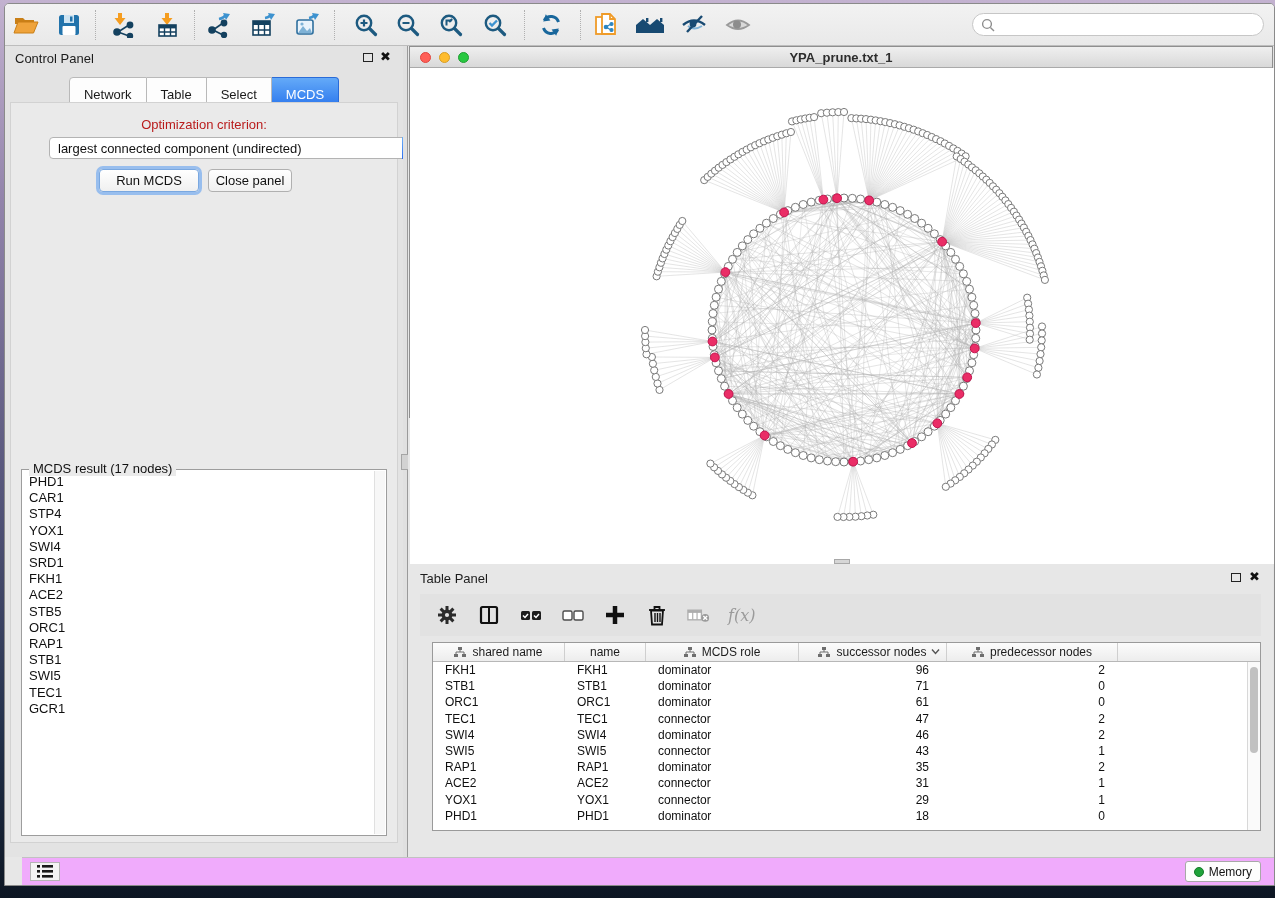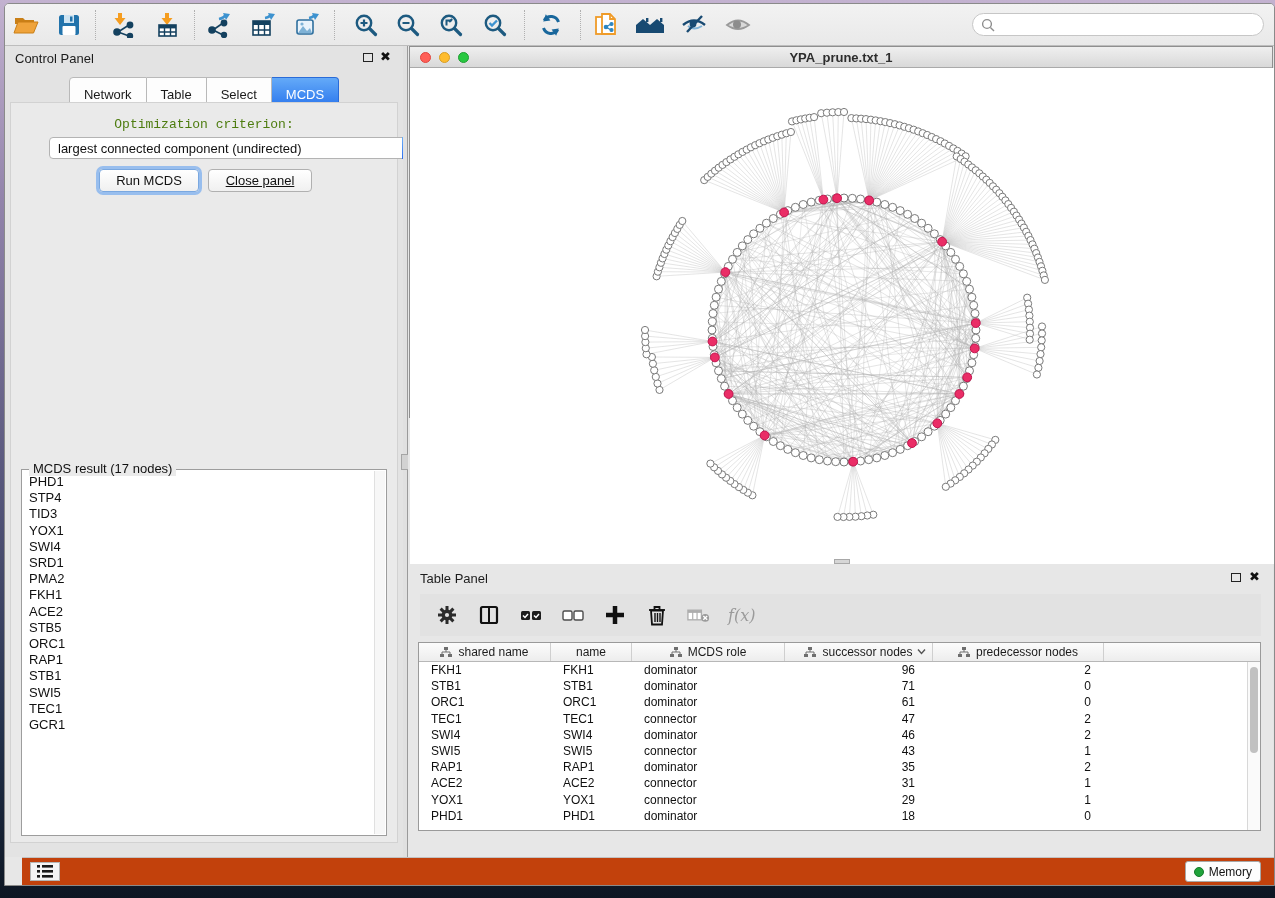--- a/index.html
+++ b/index.html
@@ -37,34 +37,34 @@
   .cp-tabs { position:absolute; top:31px; left:0; right:0; display:flex; justify-content:center; }
   .seg-tab { height:21px; background:#fdfdfd; border:1px solid #b9b9b9; border-left:none;
     font-size:13px; color:#1a1a1a; display:flex; align-items:center; justify-content:center;
     padding:16px 14px; cursor:default; }
   .seg-tab:first-child { border-left:1px solid #b9b9b9; border-radius:4px 0 0 4px; }
   .seg-tab:last-child { border-radius:0 4px 4px 0; }
   .seg-tab.active { background:linear-gradient(#64aaf8,#2571ec); border-color:#2a6bd8; color:#fff; }
 
   .cp-content { position:absolute; top:56px; left:5px; right:5px; bottom:14px;
     background:#eaeaea; border:1px solid #d2d2d2; }
-  .opt-label { position:absolute; top:14px; left:0; right:0; text-align:center; font-size:13px; color:#4d7c0f;font-family:Liberation Mono, monospace; }
+  .opt-label { position:absolute; top:14px; left:0; right:0; text-align:center; font-size:13px; color:#b91c1c; }
   .dropdown { position:absolute; top:34px; left:38px; width:372px; height:22px; background:#fff;
     border:1px solid #b3b3b3; border-radius:4px; display:flex; align-items:center; cursor:default; }
   .dropdown .val { flex:1; font-size:13px; color:#111; padding-left:8px; white-space:nowrap; overflow:hidden; }
   .dd-stepper { width:19px; height:22px; margin:-1px -1px -1px 0; border-radius:0 4px 4px 0;
     background:linear-gradient(#6fb1f9,#2a6ef0); display:flex; flex-direction:column;
     align-items:center; justify-content:center; gap:1px; }
   .dd-stepper svg { display:block; }
   .btn-row { position:absolute; top:66px; left:0; right:0; height:24px; }
   .mac-btn { position:absolute; height:23px; background:linear-gradient(#ffffff,#f0f0f0);
     border:1px solid #b0b0b0; border-radius:4px; font-size:13px; color:#111;
     display:flex; align-items:center; justify-content:center; cursor:default; }
   .btn-run { left:88px; width:100px; box-shadow:0 0 0 3px rgba(107,166,239,.65); border-color:#7aa8e0; }
-  .btn-closepanel { left:197px; width:104px;text-decoration:underline; }
+  .btn-closepanel { left:197px; width:84px; }
 
   .groupbox { position:absolute; left:10px; right:10px; top:366px; bottom:6px;
     border:1px solid #9d9d9d; background:#fff; }
   .groupbox-label { position:absolute; top:-9px; left:7px; background:#eaeaea;
     padding:0 4px; font-size:13px; color:#111; }
   .result-list { position:absolute; left:1px; right:12px; top:4px; bottom:1px; overflow:hidden; }
   .result-item { font-size:13px; color:#101010; line-height:16.2px; padding-left:6px; }
   .list-scroll { position:absolute; right:1px; top:1px; bottom:1px; width:11px;
     background:#f7f7f7; border-left:1px solid #e0e0e0; }
 
@@ -92,21 +92,21 @@
 
   
   .table-panel { position:absolute; left:0; right:0; top:520px; bottom:0; }
   .tp-float { right:32px; } .tp-close { right:13px; }
   .tp-toolbar { position:absolute; top:28px; left:12px; right:12px; height:42px;
     background:#e2e2e2; display:flex; align-items:center; gap:17px; padding-left:14px; }
   .tpt-btn { width:25px; height:25px; display:flex; align-items:center; justify-content:center; cursor:default; }
   .fx-label { font-size:16px; font-style:italic; color:#9a9a9a;
     font-family:"DejaVu Serif","Liberation Serif",serif; }
 
-  .datatable { position:absolute; top:76px; left:10px; right:12px; height:189px;
+  .datatable { position:absolute; top:76px; left:24px; right:12px; height:189px;
     border:1px solid #9a9a9a; background:#fff; overflow:hidden; }
   .thead { position:absolute; left:0; top:0; right:0; height:19px; display:flex;
     background:linear-gradient(#fcfcfc,#ededed); border-bottom:1px solid #b7b7b7; }
   .th { display:flex; align-items:center; justify-content:center; gap:6px;
     border-right:1px solid #cfcfcf; font-size:12px; color:#1c1c1c; position:relative; }
   .th .sort { position:absolute; right:6px; top:5px; }
   .c0{width:132px} .c1{width:81px} .c2{width:153px} .c3{width:148px} .c4{width:171px}
   .tbody { position:absolute; left:0; top:19px; right:13px; bottom:0; }
   .tr { display:flex; height:16.2px; align-items:center; }
   .td { font-size:12px; color:#101010; white-space:nowrap; overflow:hidden; }
@@ -115,21 +115,21 @@
   .c3.num { padding-right:18px; } .c4.num { padding-right:13px; }
   .vscroll { position:absolute; right:0; top:19px; bottom:0; width:13px;
     background:#fafafa; border-left:1px solid #d8d8d8; }
   .vthumb { position:absolute; left:2px; top:5px; width:8px; height:86px;
     background:#c1c1c1; border-radius:4px; }
 
   .bottom-tabs { position:absolute; top:269px; left:0; right:0; display:flex; justify-content:center; }
 
   
   .status-bar { position:absolute; left:17px; right:0; bottom:0; height:28px;
-    background:#c2410c; border-top:1px solid #c2c2c2; }
+    background:#f0abfc; border-top:1px solid #c2c2c2; }
   .list-btn { position:absolute; left:8px; top:4px; width:30px; height:19px;
     background:#f4f4f4; border:1px solid #b5b5b5; display:flex; align-items:center; justify-content:center; }
   .memory-btn { position:absolute; right:13px; top:3px; height:21px; padding:0 8px;
     background:#fdfdfd; border:1px solid #a8a8a8; border-radius:3px;
     display:flex; align-items:center; gap:5px; font-size:12px; color:#111; }
   .mem-dot { width:10px; height:10px; border-radius:50%; background:#1fa23a; border:1px solid #157a2a; }
 </style>
 </head>
 <body>
 
@@ -329,26 +329,25 @@
           </span>
         </div>
         <div class="btn-row">
           <div class="mac-btn btn-run">Run MCDS</div>
           <div class="mac-btn btn-closepanel">Close panel</div>
         </div>
         <div class="groupbox">
           <span class="groupbox-label">MCDS result (17 nodes)</span>
           <div class="result-list" id="result-list">
               <div class="result-item">PHD1</div>
+              <div class="result-item">CAR1</div>
               <div class="result-item">STP4</div>
-              <div class="result-item">TID3</div>
               <div class="result-item">YOX1</div>
               <div class="result-item">SWI4</div>
               <div class="result-item">SRD1</div>
-              <div class="result-item">PMA2</div>
               <div class="result-item">FKH1</div>
               <div class="result-item">ACE2</div>
               <div class="result-item">STB5</div>
               <div class="result-item">ORC1</div>
               <div class="result-item">RAP1</div>
               <div class="result-item">STB1</div>
               <div class="result-item">SWI5</div>
               <div class="result-item">TEC1</div>
               <div class="result-item">GCR1</div>
             </div>

